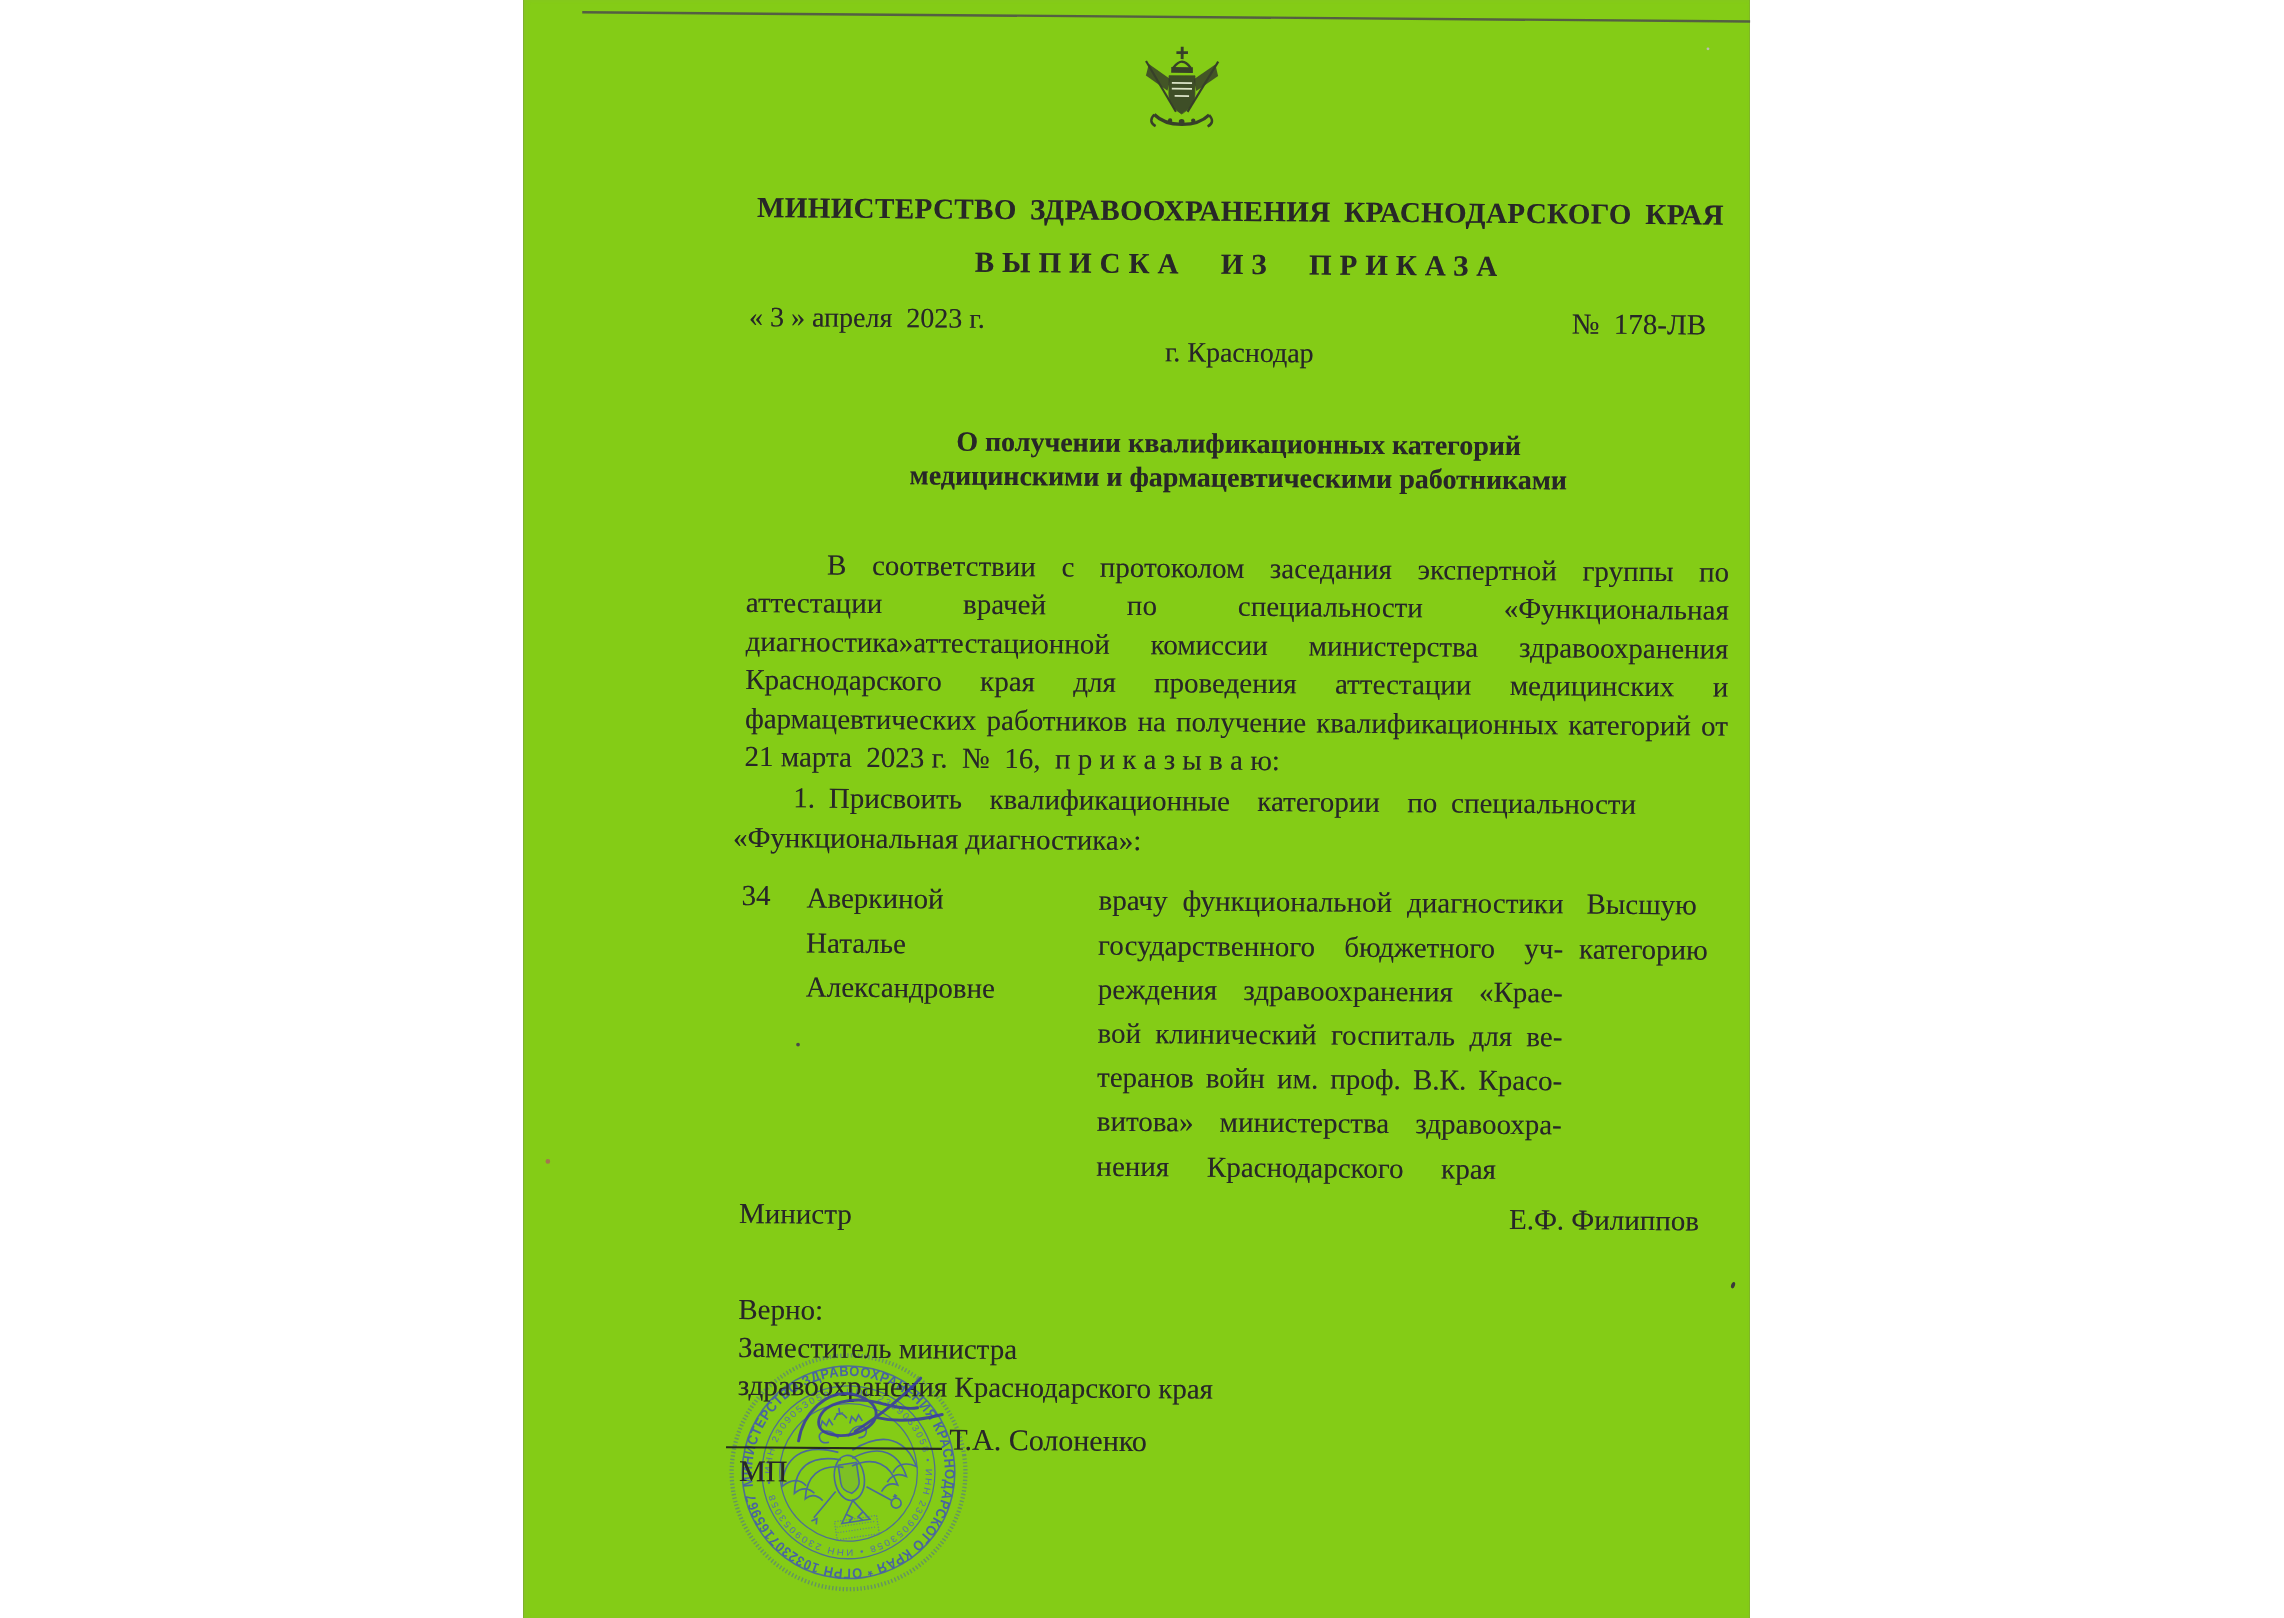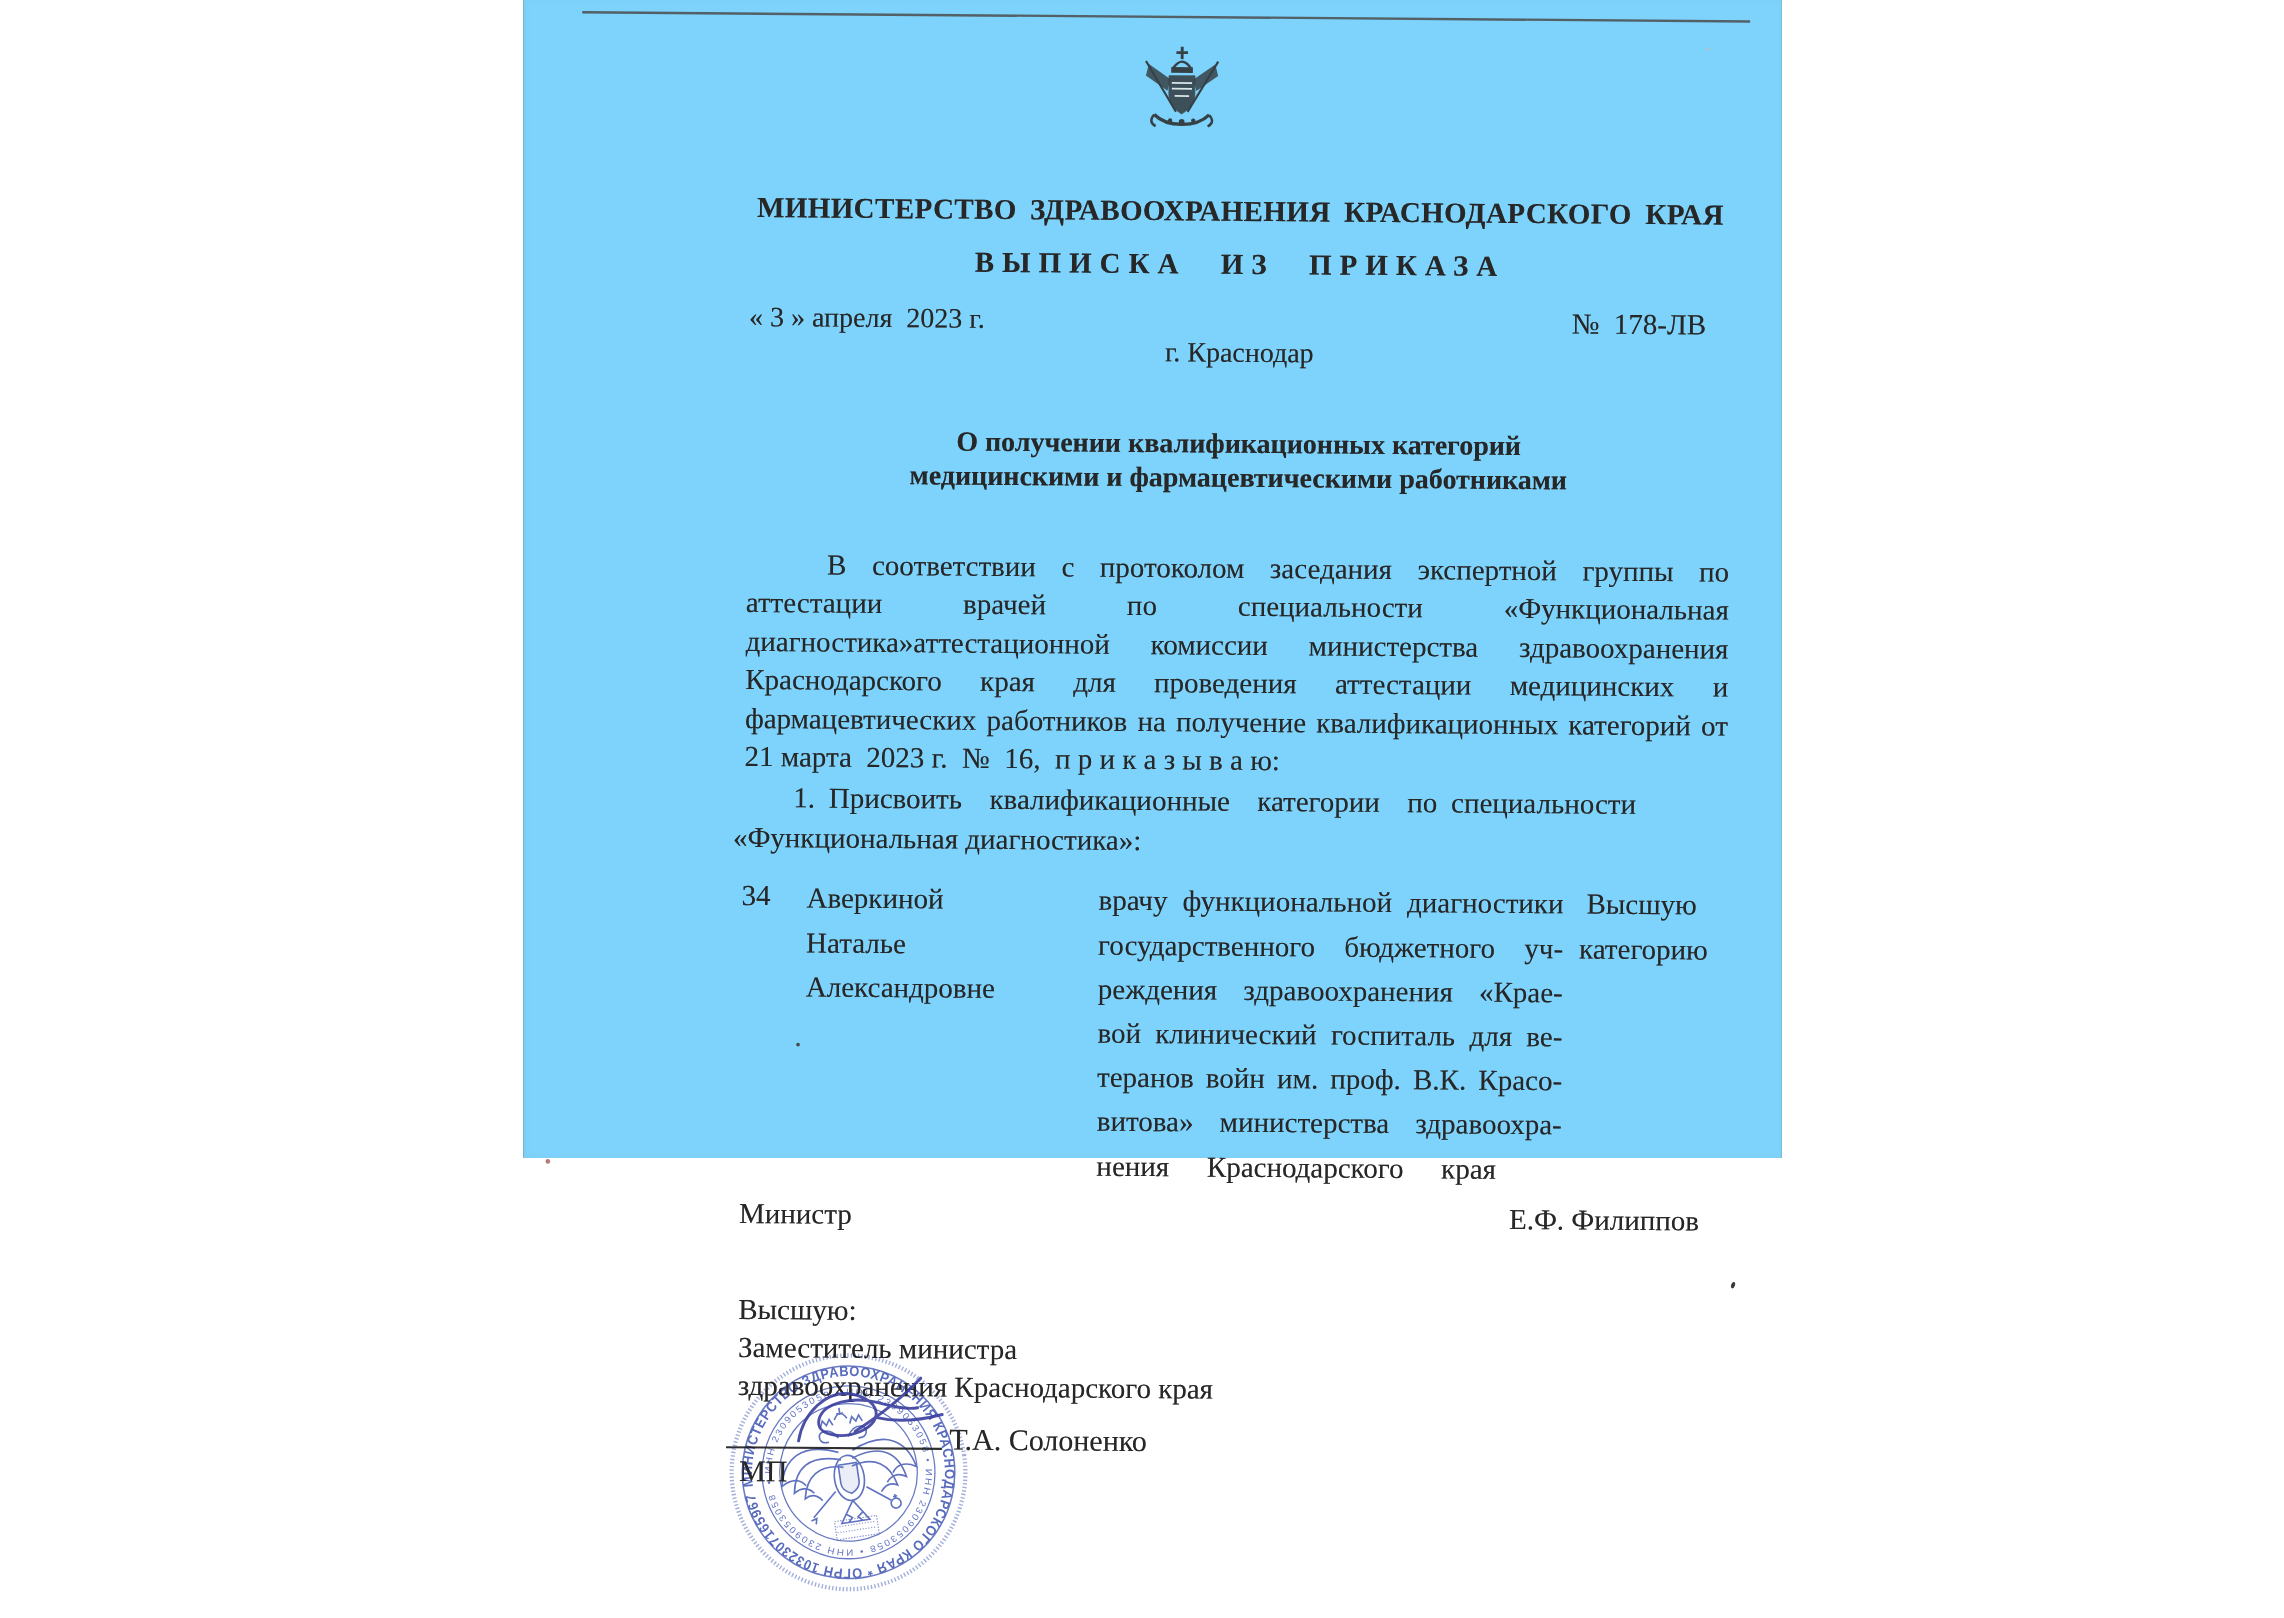--- a/index.html
+++ b/index.html
@@ -3,26 +3,25 @@
 <meta charset="utf-8">
 <style>
   html,body{margin:0;padding:0;}
   body{
     width:2284px;height:1618px;position:relative;overflow:hidden;
     background:#ffffff;
     font-family:"Liberation Serif", serif;
     color:#272727;
   }
   .page{
-    position:absolute;left:523px;top:0;width:1225px;height:1158px;
-    background:#7dd3fc;
+    position:absolute;left:523px;top:0;width:1225px;height:1618px;
+    background:#84cc16;
     border-left:0.7px solid rgba(110,110,95,.30);
     border-right:0.7px solid rgba(110,110,95,.22);
     box-shadow:inset 2.2px 0 4.3px rgba(160,150,130,.12);
-    padding-left:32px;
   }
   .tilt{position:absolute;inset:0;transform:rotate(.45deg);transform-origin:225px 203px;}
   .abs{position:absolute;}
   .t{
     font-size:29px;line-height:1.18;white-space:nowrap;
     text-shadow:0 0 0.5px rgba(60,60,60,.55);
   }
   .b{font-weight:bold;}
   .ctr{text-align:center;}
   .rt{text-align:right;}
@@ -103,21 +102,21 @@
       <div class="abs t jl" style="left:580px;top:1057px;width:465px;">теранов войн им. проф. В.К. Красо-</div>
       <div class="abs t jl" style="left:580px;top:1101px;width:465px;">витова» министерства здравоохра-</div>
       <div class="abs t pre wide2" style="left:580px;top:1146px;">нения  Краснодарского  края</div>
 
       <div class="abs t" style="left:1068px;top:880px;">Высшую</div>
       <div class="abs t" style="left:1061px;top:925px;">категорию</div>
 
       <div class="abs t" style="left:223px;top:1196px;">Министр</div>
       <div class="abs t rt" style="left:797px;top:1196px;width:386px;">Е.Ф. Филиппов</div>
 
-      <div class="abs t" style="left:223px;top:1292px;">Высшую:</div>
+      <div class="abs t" style="left:223px;top:1292px;">Верно:</div>
       <div class="abs t" style="left:223px;top:1330px;">Заместитель министра</div>
       <div class="abs t" style="left:223px;top:1368px;">здравоохранения Краснодарского края</div>
 
       <div class="abs t" style="left:435px;top:1420px;font-size:30px;">Т.А. Солоненко</div>
       <div class="abs t" style="left:225px;top:1453px;font-size:30px;">МП</div>
     </div>
 
     <div class="abs layer-seal" style="left:207px;top:1344px;width:255px;height:255px;">
       <svg class="seal-svg" width="255" height="255" viewBox="0 0 360 360" font-family="Liberation Sans, sans-serif">
         <defs>

